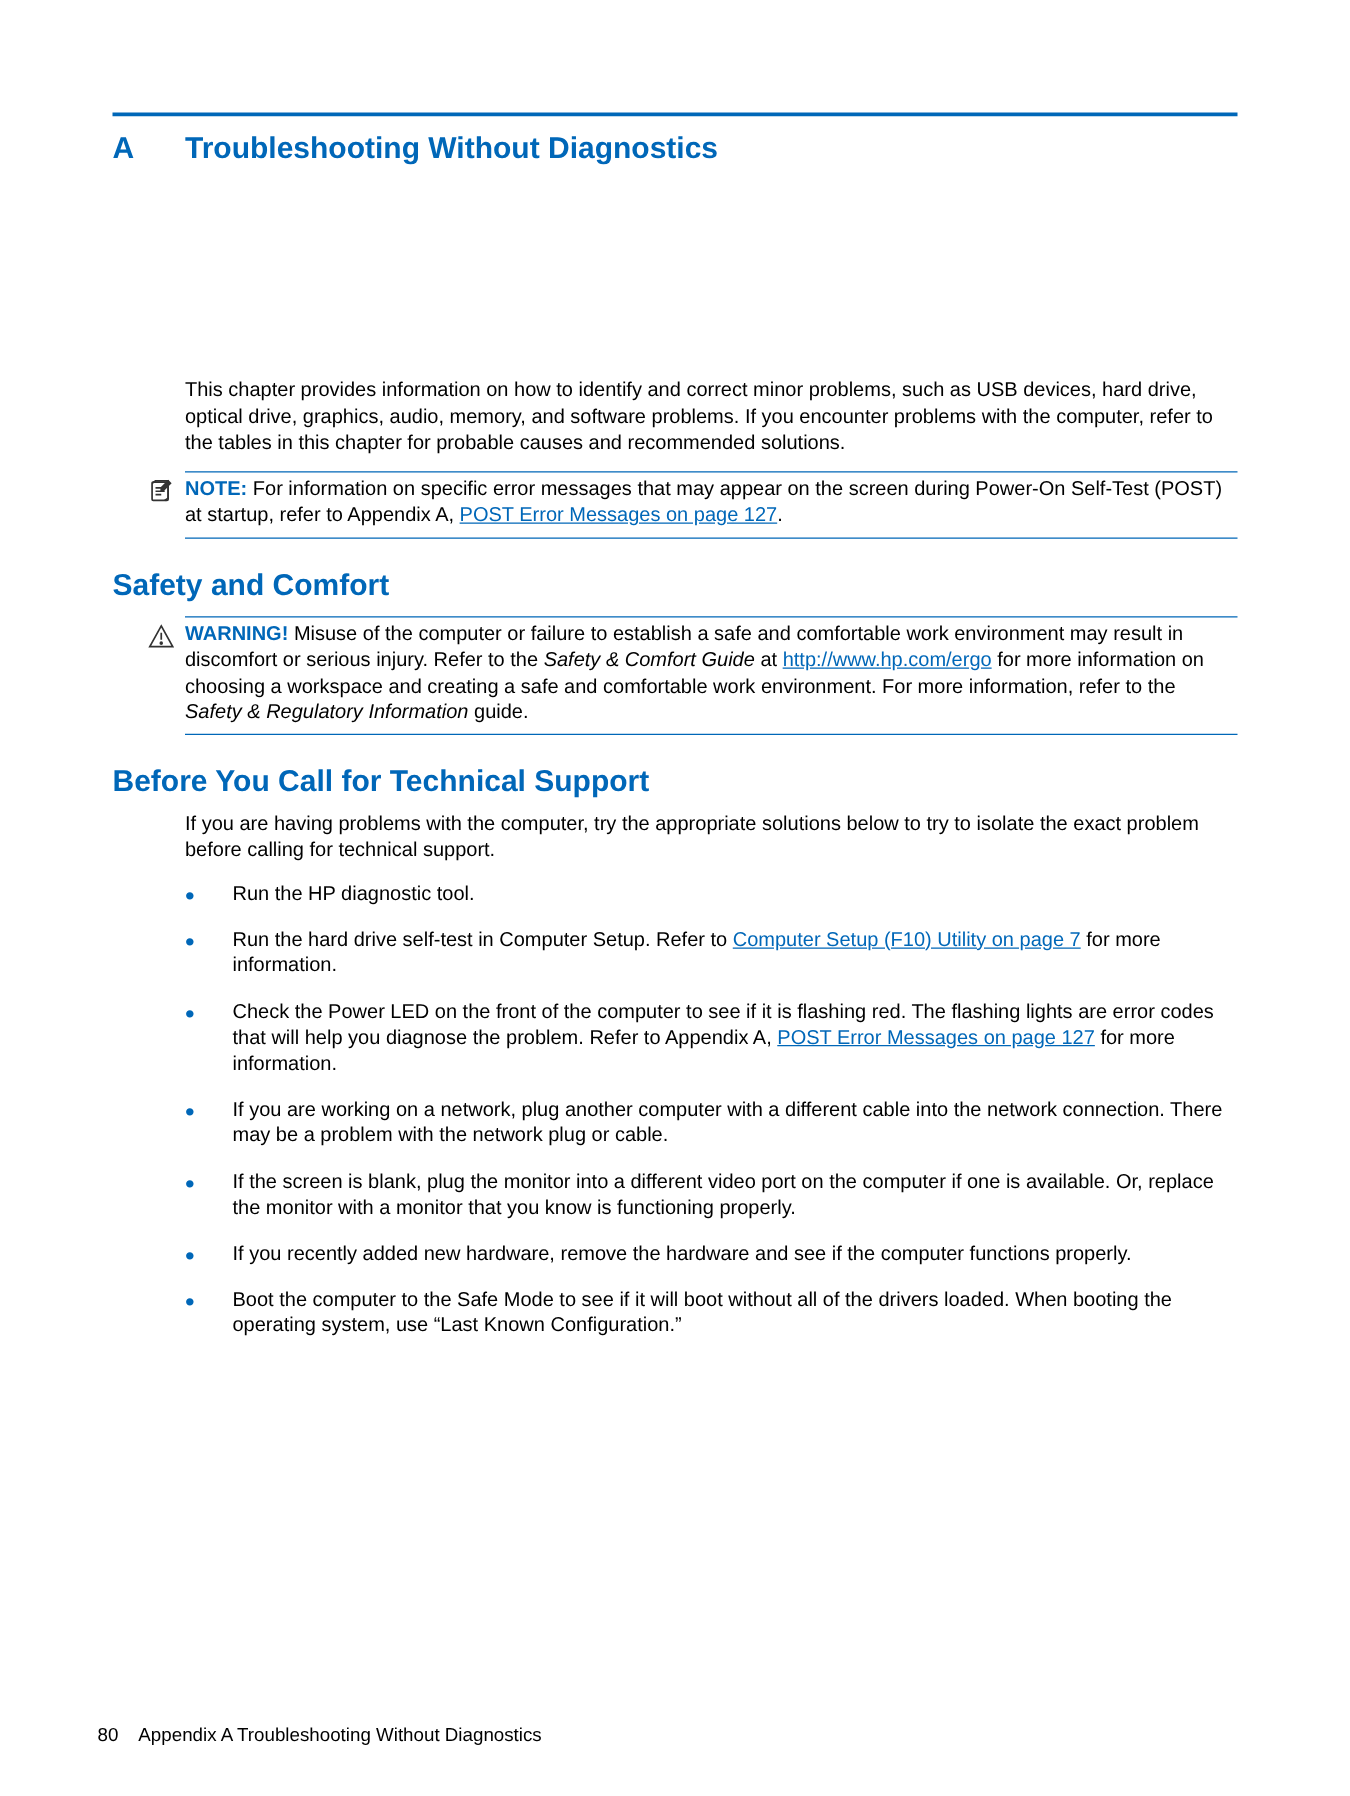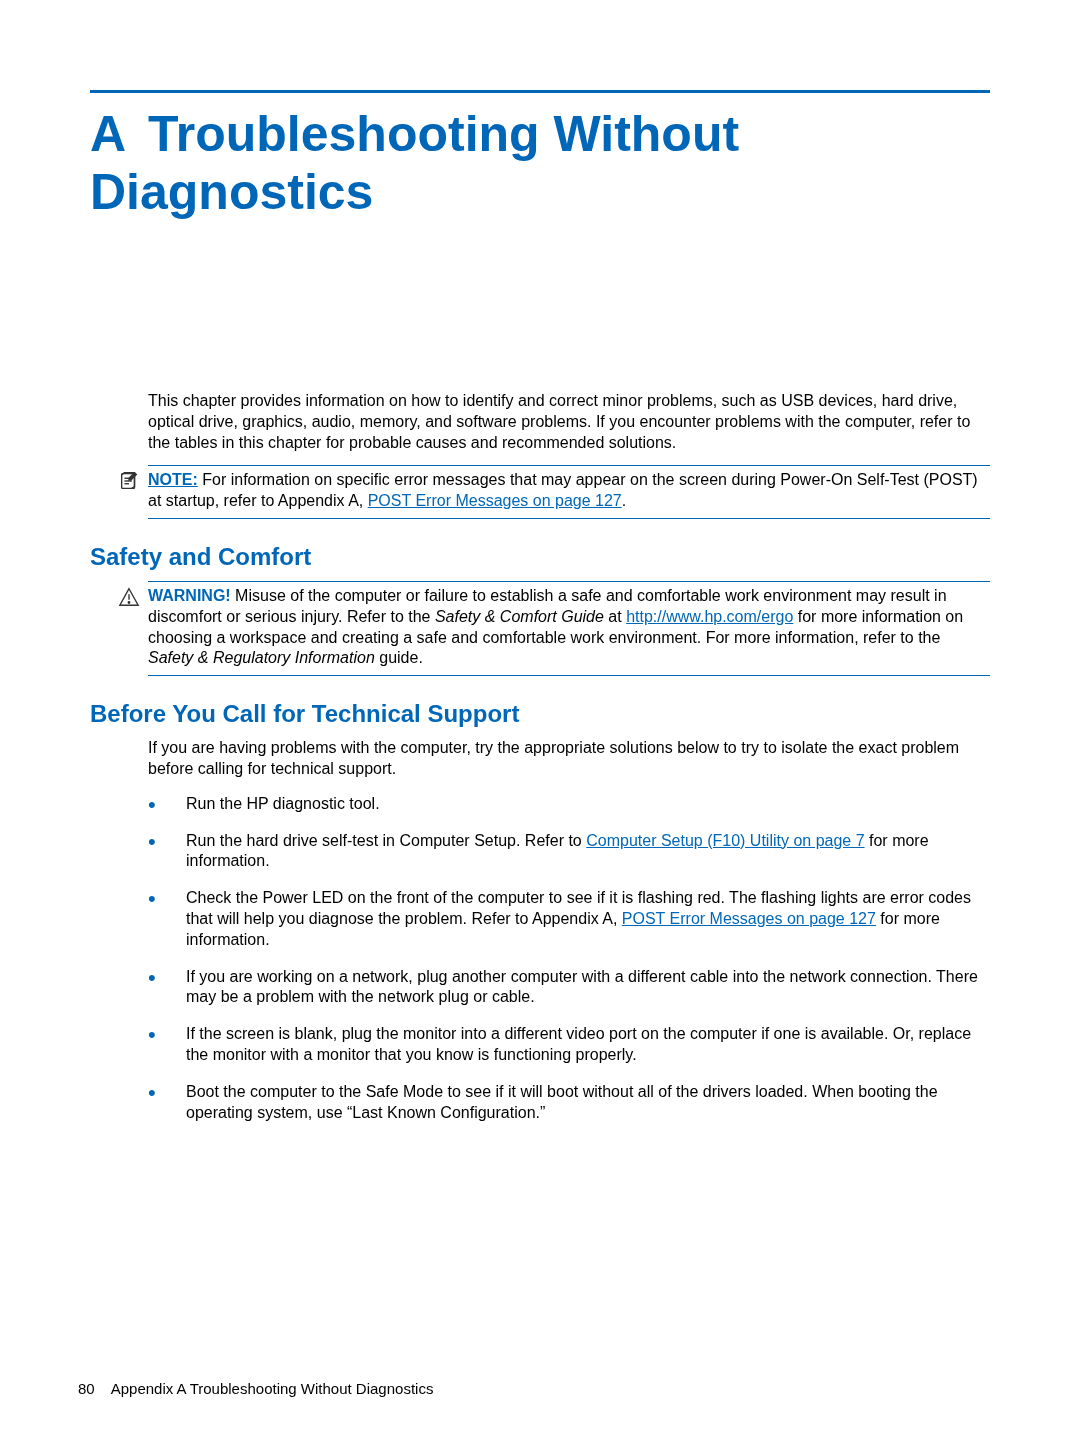--- a/index.html
+++ b/index.html
@@ -11,21 +11,21 @@
     width: 1080px;
     height: 1437px;
     position: relative;
     padding: 90px 90px 40px 90px;
   }
   .top-rule {
     border-top: 3px solid #0067b8;
     margin-bottom: 12px;
   }
   .chapter-title {
-    font-size: 50px;
+    font-size: 24px;
     font-weight: bold;
     color: #0067b8;
     margin-bottom: 170px;
   }
   .chapter-title .ch-num {
     display: inline-block;
     width: 58px;
   }
   .intro {
     margin-left: 58px;
@@ -47,21 +47,20 @@
     left: -30px;
     top: 4px;
     width: 22px;
     height: 22px;
     stroke: #333;
     fill: none;
   }
   .note-label {
     color: #0067b8;
     font-weight: bold;
-    text-decoration: underline;
   }
   .warn-label {
     color: #0067b8;
     font-weight: bold;
   }
   .section-h2 {
     color: #0067b8;
     font-size: 24px;
     font-weight: bold;
     margin-bottom: 10px;
@@ -139,18 +138,19 @@
 <h2 class="section-h2">Before You Call for Technical Support</h2>
 
 <p class="body-p">If you are having problems with the computer, try the appropriate solutions below to try to isolate the exact problem before calling for technical support.</p>
 
 <ul class="bullets">
   <li><span>Run the HP diagnostic tool.</span></li>
   <li><span>Run the hard drive self-test in Computer Setup. Refer to </span><span class="link">Computer Setup (F10) Utility on page 7</span><span> for more information.</span></li>
   <li><span>Check the Power LED on the front of the computer to see if it is flashing red. The flashing lights are error codes that will help you diagnose the problem. Refer to Appendix A, </span><span class="link">POST Error Messages on page 127</span><span> for more information.</span></li>
   <li><span>If you are working on a network, plug another computer with a different cable into the network connection. There may be a problem with the network plug or cable.</span></li>
   <li><span>If the screen is blank, plug the monitor into a different video port on the computer if one is available. Or, replace the monitor with a monitor that you know is functioning properly.</span></li>
+  <li><span>If you recently added new hardware, remove the hardware and see if the computer functions properly.</span></li>
   <li><span>Boot the computer to the Safe Mode to see if it will boot without all of the drivers loaded. When booting the operating system, use “Last Known Configuration.”</span></li>
 </ul>
 
 <div class="footer">
   <span class="pg">80</span><span>Appendix A   Troubleshooting Without Diagnostics</span>
 </div>
 
 </body></html>

